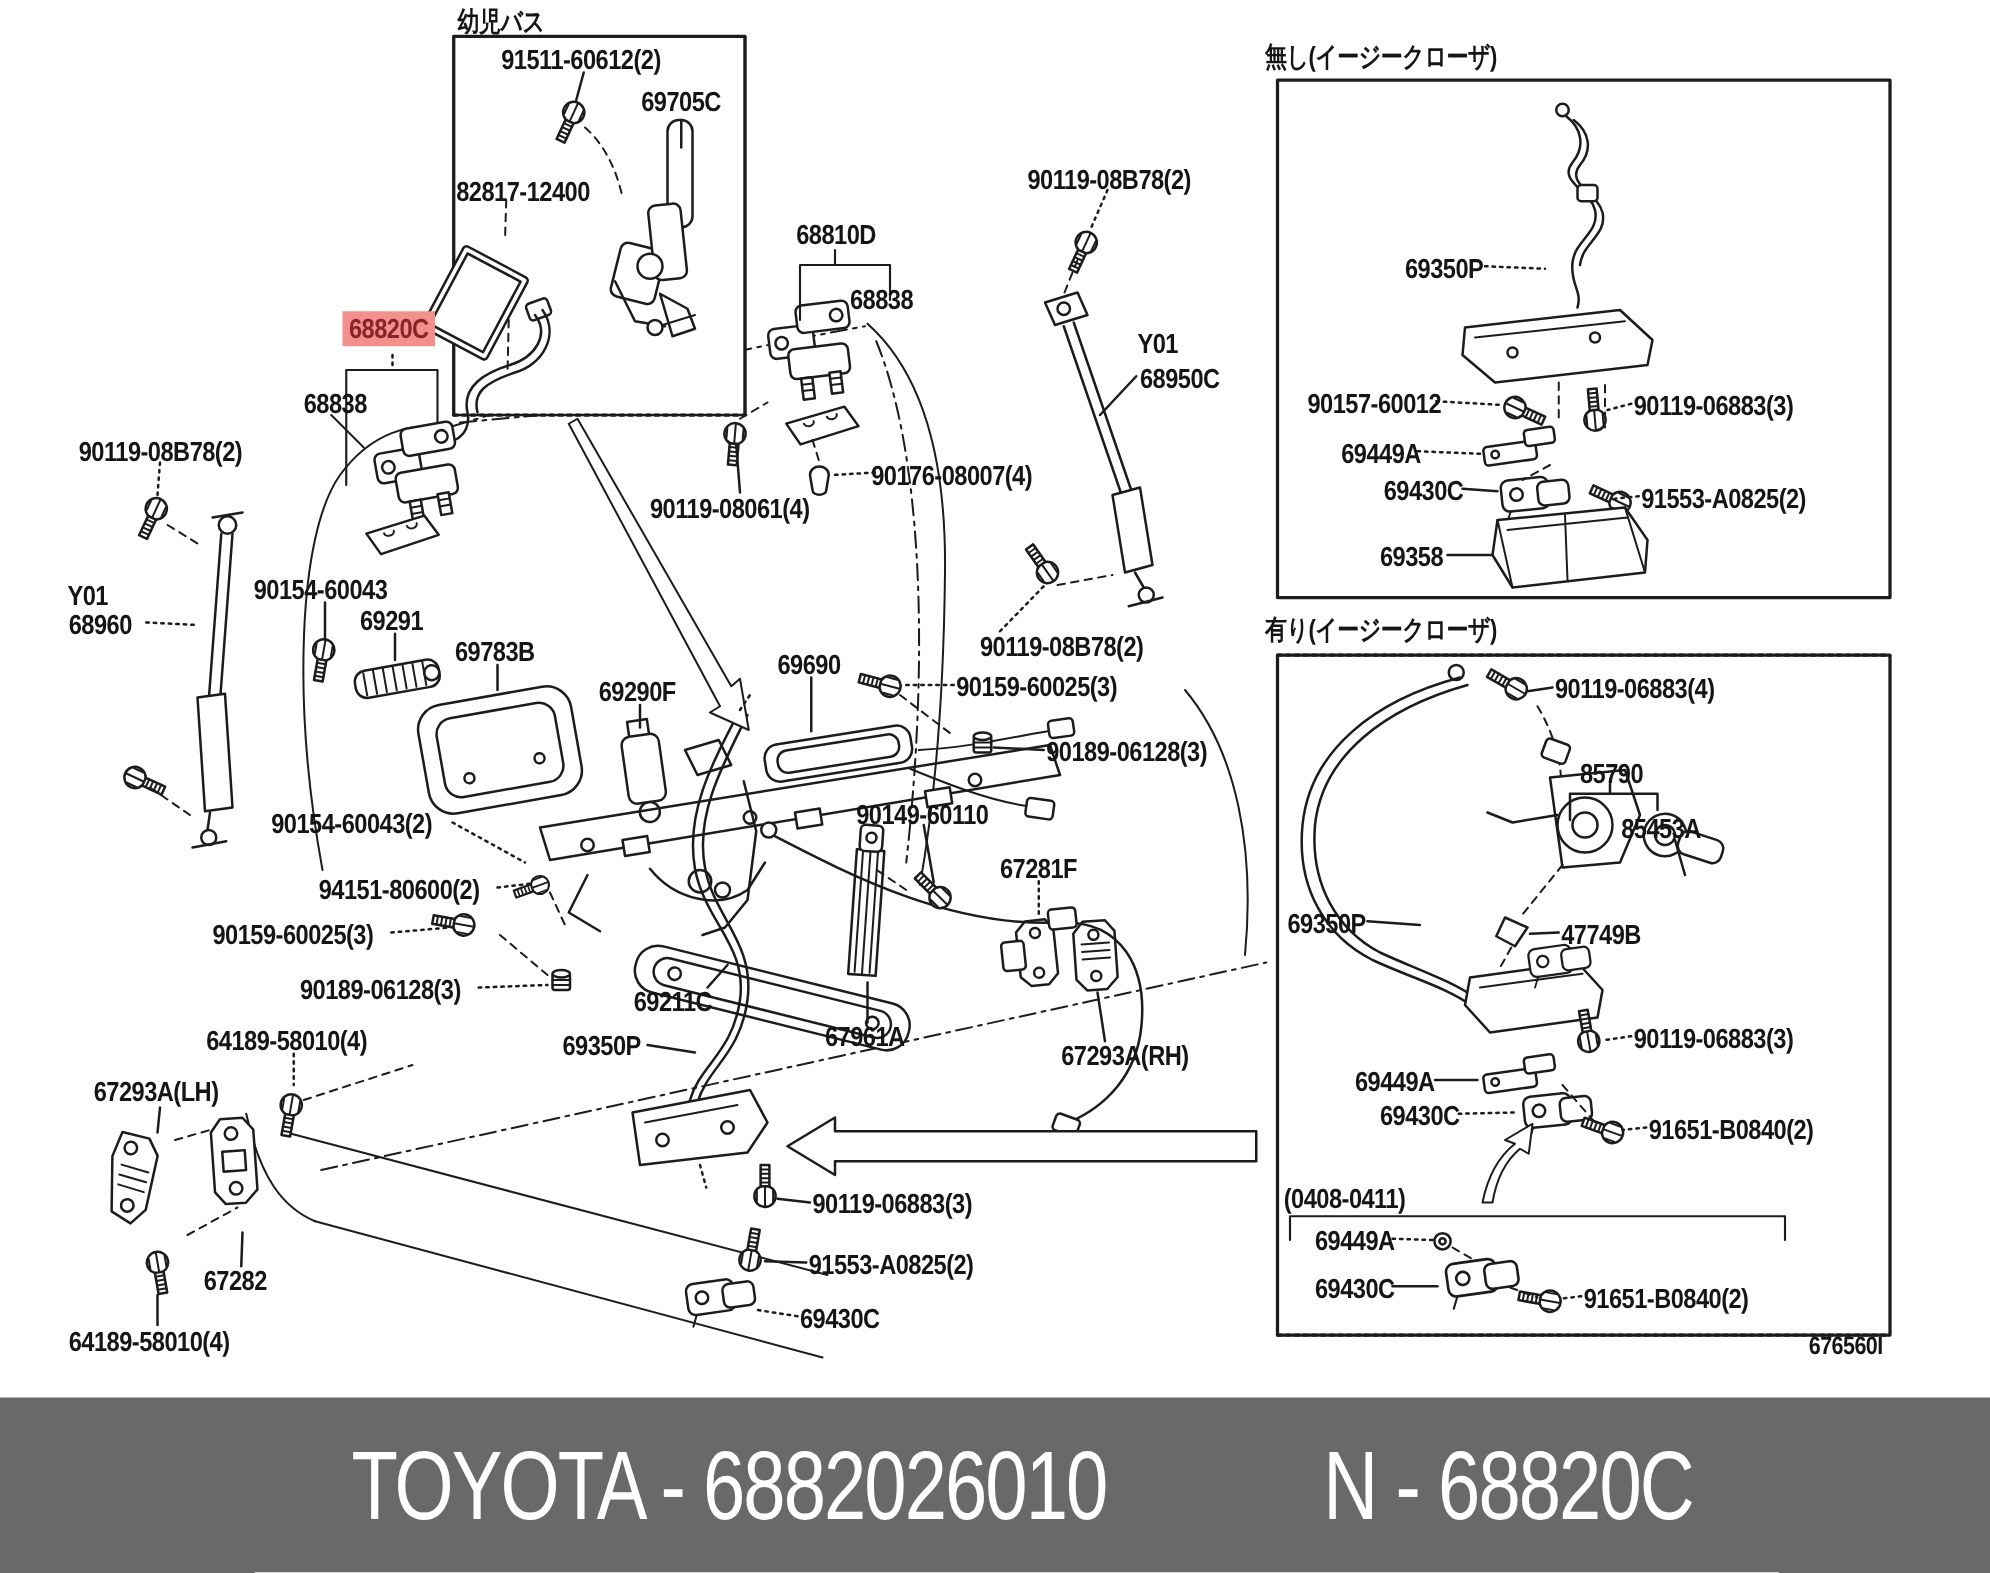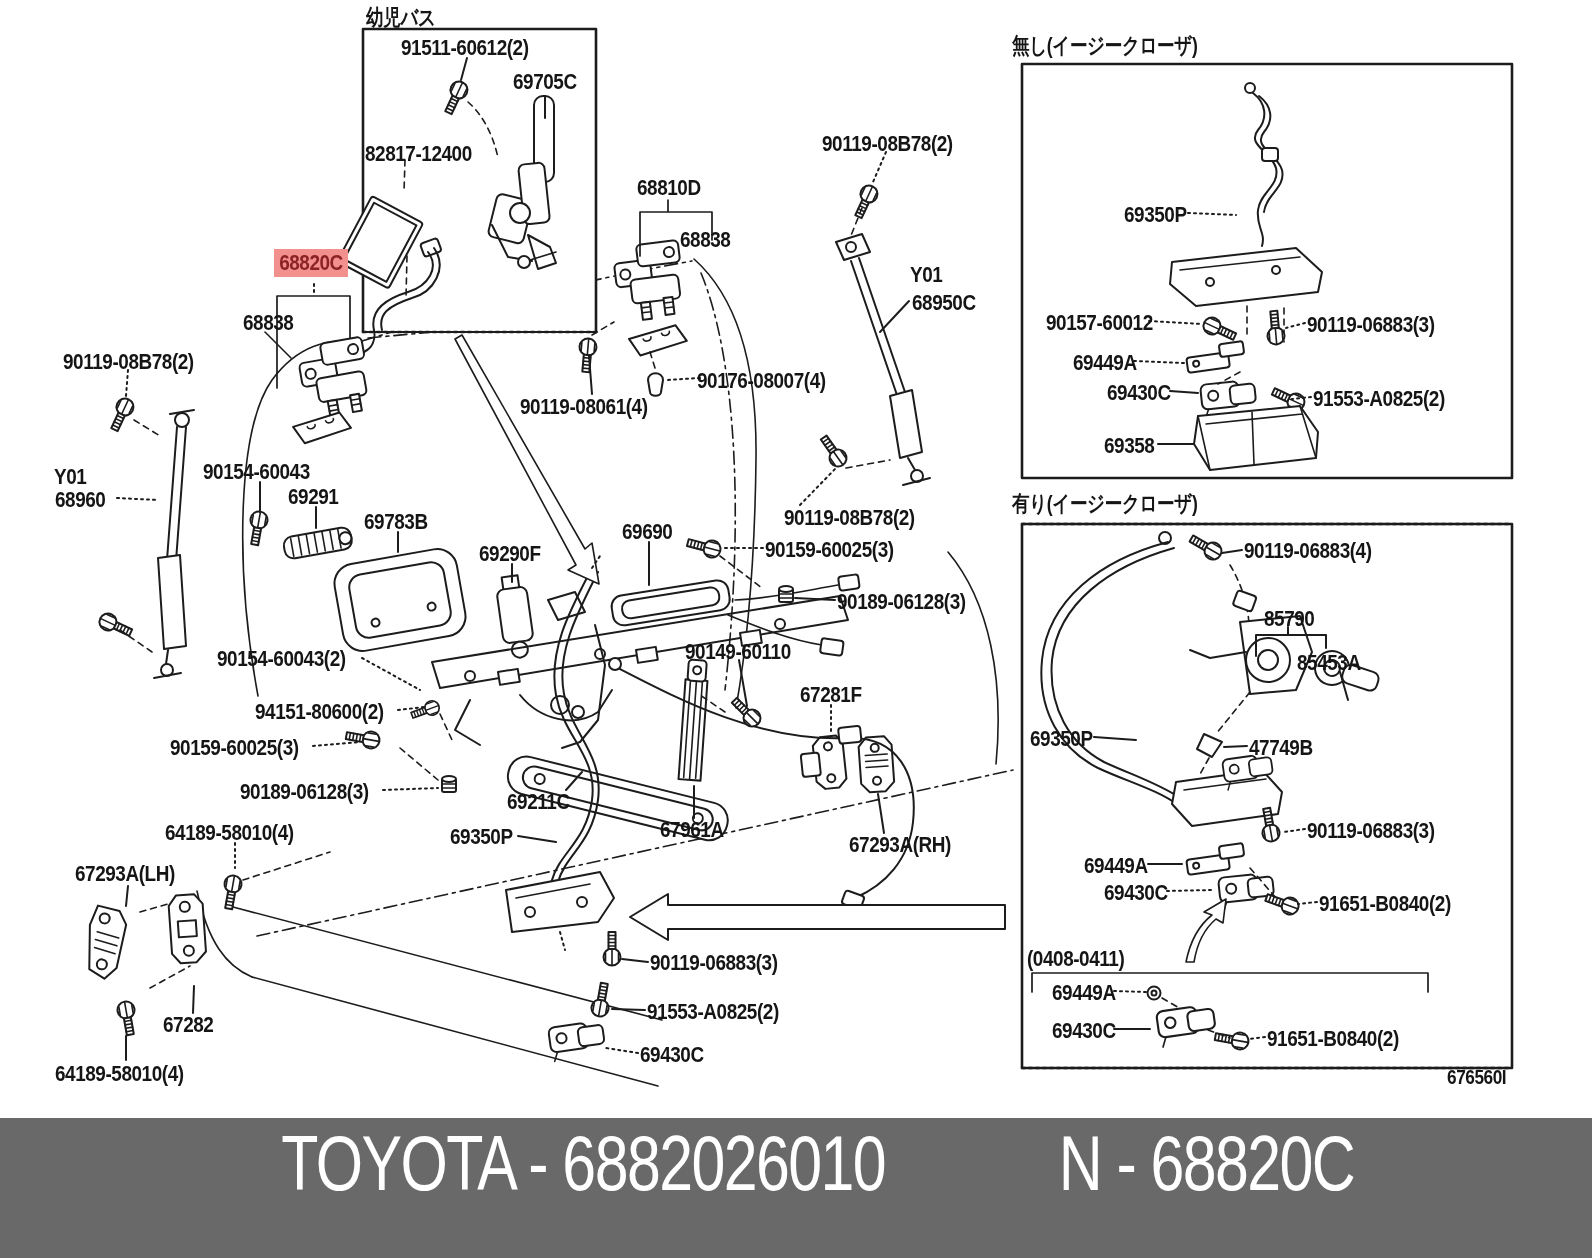--- a/index.html
+++ b/index.html
@@ -15,21 +15,21 @@
   svg#art .dashdot{stroke-dasharray:13 5 3 5;}
   svg#art .ldr{stroke-width:1.7;}
   svg#art .box{stroke-width:2.6;}
   .lbl{position:absolute;font:700 22px "Liberation Sans",sans-serif;color:#151515;
        letter-spacing:-0.5px;white-space:nowrap;transform:scaleX(0.86);transform-origin:0 0;
        line-height:1.05;z-index:5;}
   .jp{transform:scaleX(0.8);}
   .hl{background:#f2908d;color:#8c2327;padding:2px 6px 3px;}
   .code{font-size:20px;}
   .banner{position:absolute;left:0;top:1118px;width:1592px;height:140px;background:#696969;
-          display:flex;justify-content:center;gap:46px;z-index:6;}
+          display:flex;align-items:center;justify-content:center;gap:46px;z-index:6;}
   .banner span{font:400 78px "Liberation Sans",sans-serif;color:#ffffff;white-space:nowrap;
           transform:scaleX(0.78);letter-spacing:-2px;}
 </style>
 </head>
 <body>
 
 <div id="stage">
 
 <svg id="art" width="1592" height="1258" viewBox="0 0 1592 1258">
   <defs>

